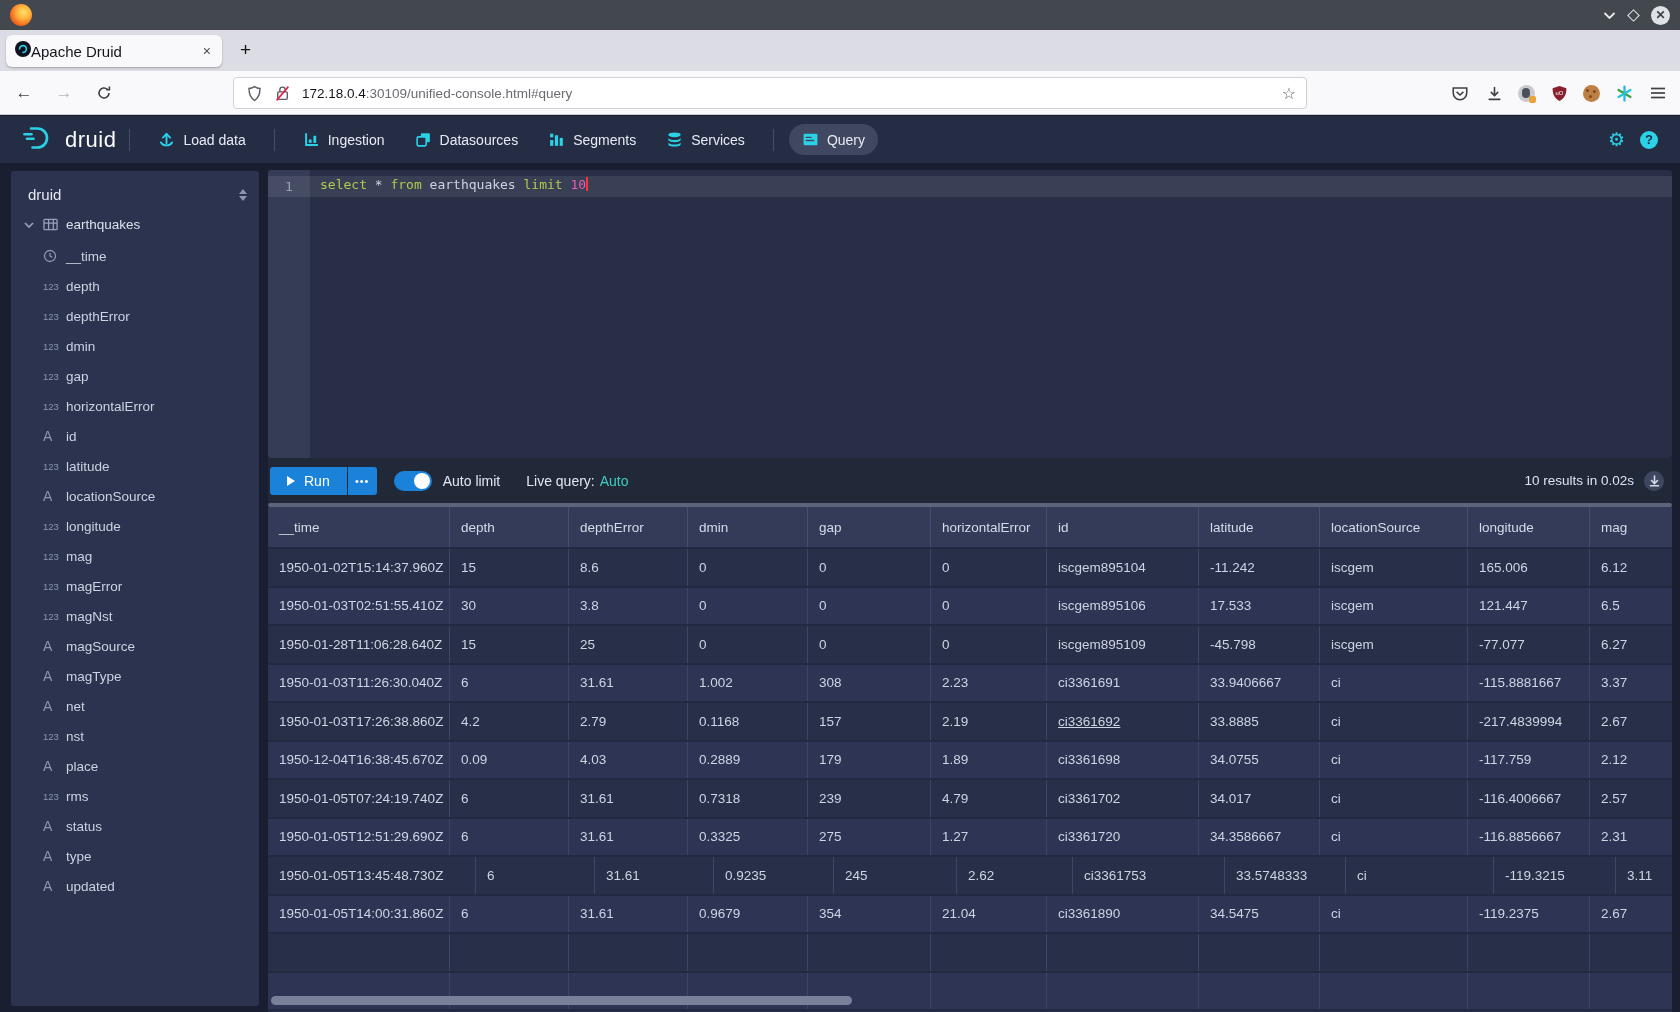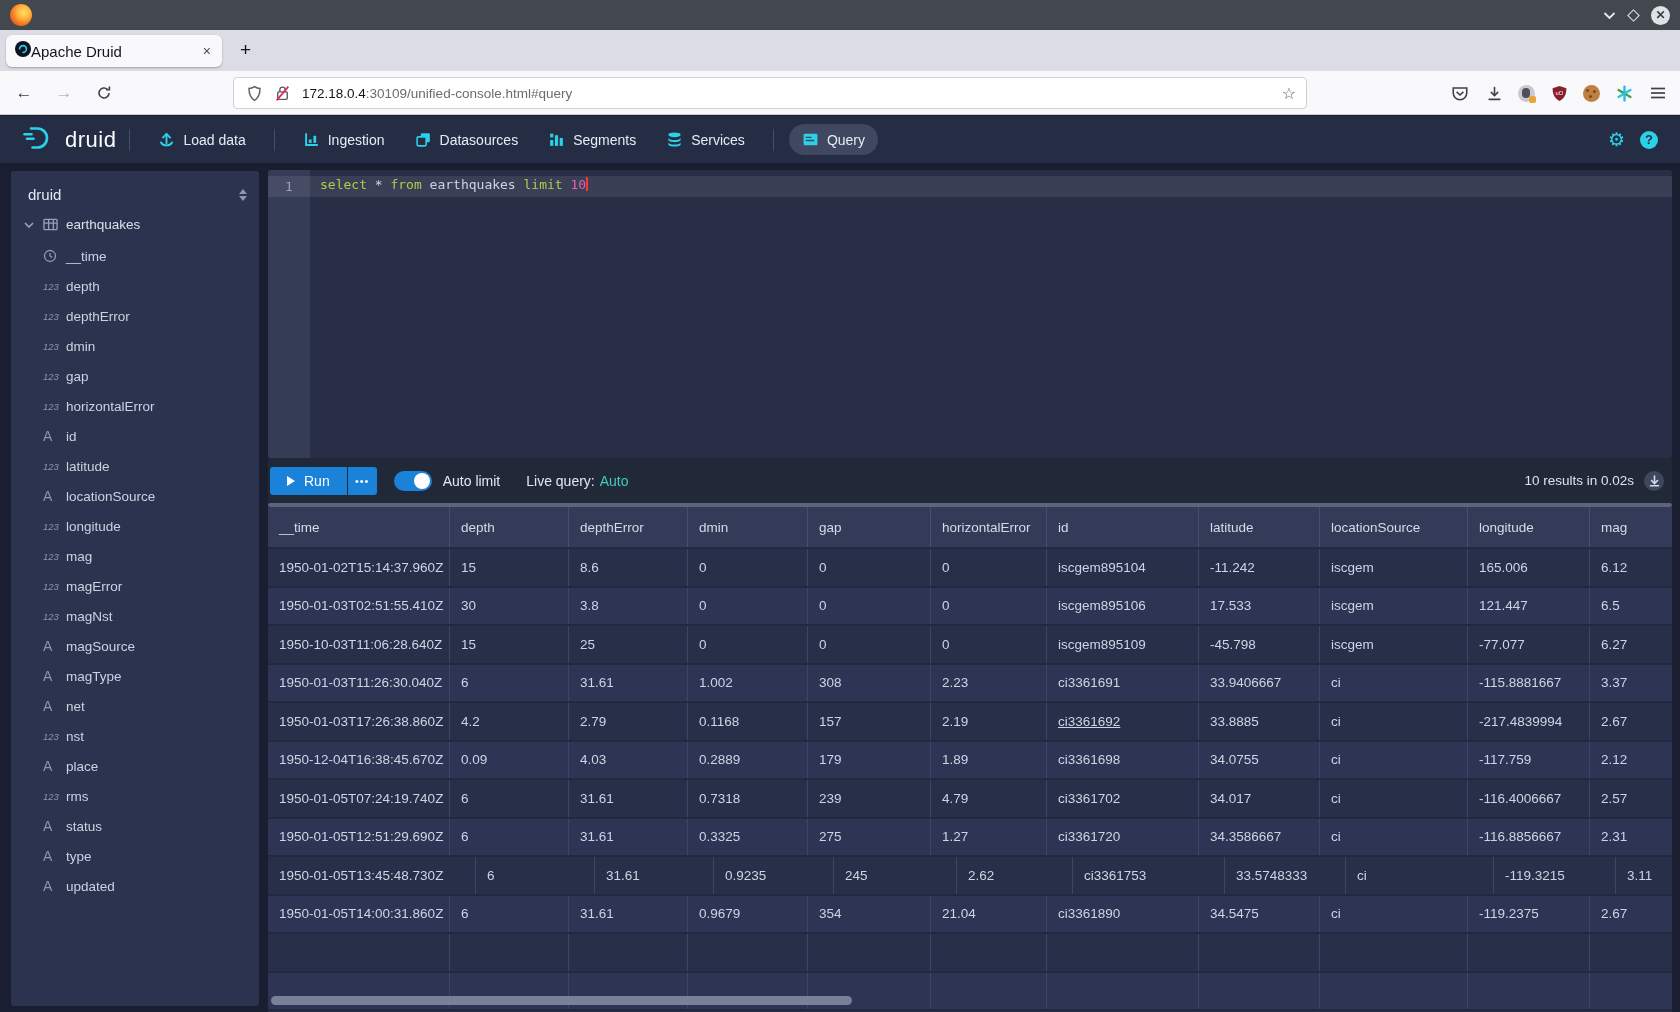--- a/index.html
+++ b/index.html
@@ -60,21 +60,21 @@
   .sidebar-header { display:flex; align-items:center; padding:15px 12px 8px 17px; }
   .schema-name { font-size:15px; color:#e3e8f2; }
   .sort-icon { margin-left:auto; display:flex; flex-direction:column; gap:2px; align-items:center; }
   .sort-icon .up { width:0; height:0; border-left:4px solid transparent; border-right:4px solid transparent; border-bottom:5px solid #8d96ae; }
   .sort-icon .down { width:0; height:0; border-left:4px solid transparent; border-right:4px solid transparent; border-top:5px solid #8d96ae; }
   .tree-row { display:flex; align-items:center; gap:8px; padding:6px 8px 6px 12px; font-size:13.5px; color:#dbe0ec; cursor:pointer; }
   .tree-row .ticn { color:#97a0b8; display:flex; align-items:center; }
   .col-list { margin-top:3px; }
   .col-item { height:30px; display:flex; align-items:center; padding-left:32px; font-size:13.5px; color:#ccd2e2; cursor:pointer; }
   .col-icon { width:23px; color:#8d96ae; flex:none; display:flex; align-items:center; }
-  .col-icon.num { font-size:9.5px; letter-spacing:0;font-style:italic; }
+  .col-icon.num { font-size:9.5px; letter-spacing:0; }
   .col-icon.str { font-size:14px; }
   .col-label { white-space:nowrap; }
 
   
   .editor { position:absolute; left:268px; top:170px; width:1404px; height:288px; background:#272e45; border-radius:3px; overflow:hidden;
     font-family:"DejaVu Sans Mono",monospace; font-size:13px; }
   .gutter { position:absolute; left:0; top:0; bottom:0; width:42px; background:#353c55; }
   .active-line { position:absolute; left:0; right:0; top:6px; height:21px; background:rgba(255,255,255,0.085); }
   .gutter-num { position:absolute; left:0; top:6px; width:42px; height:21px; line-height:21px; text-align:center; color:#9aa2b8; }
   .code-line { position:absolute; left:52px; top:4px; height:38px; line-height:21px; white-space:pre; }
@@ -472,21 +472,21 @@
         <div class="td" style="width: 120px;">0</div>
         <div class="td" style="width: 123px;">0</div>
         <div class="td" style="width: 116px;">0</div>
         <div class="td" style="width: 152px;">iscgem895106</div>
         <div class="td" style="width: 121px;">17.533</div>
         <div class="td" style="width: 148px;">iscgem</div>
         <div class="td" style="width: 122px;">121.447</div>
         <div class="td last">6.5</div>
       </div>
       <div class="trow">
-        <div class="td" style="width: 182px;">1950-10-03T11:06:28.640Z</div>
+        <div class="td" style="width: 182px;">1950-01-28T11:06:28.640Z</div>
         <div class="td" style="width: 119px;">15</div>
         <div class="td" style="width: 119px;">25</div>
         <div class="td" style="width: 120px;">0</div>
         <div class="td" style="width: 123px;">0</div>
         <div class="td" style="width: 116px;">0</div>
         <div class="td" style="width: 152px;">iscgem895109</div>
         <div class="td" style="width: 121px;">-45.798</div>
         <div class="td" style="width: 148px;">iscgem</div>
         <div class="td" style="width: 122px;">-77.077</div>
         <div class="td last">6.27</div>

